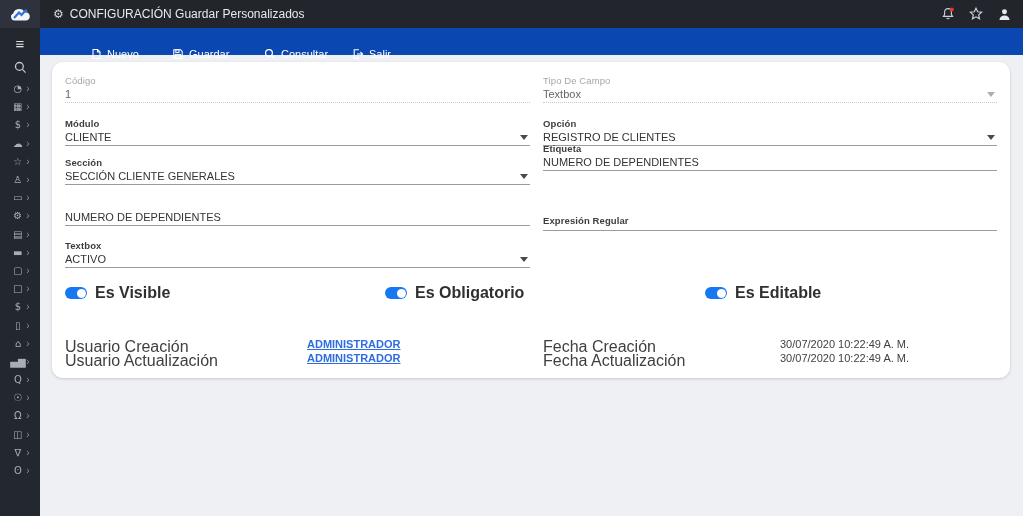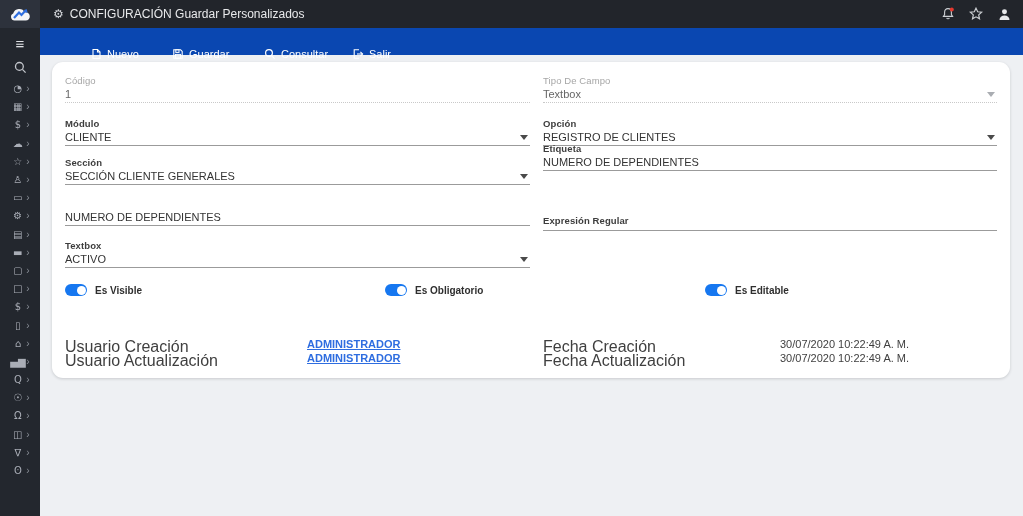--- a/index.html
+++ b/index.html
@@ -50,21 +50,21 @@
   .caret{position:absolute;right:2px;top:17px;width:0;height:0;
          border-left:4px solid transparent;border-right:4px solid transparent;
          border-top:5px solid #4a4a4a;}
   .caret.dis{border-top-color:#aaadb2;}
 
   
   .toggle-row-item{position:absolute;top:222px;display:flex;align-items:center;gap:8px;cursor:pointer;}
   .switch{position:relative;width:22px;height:12px;border-radius:7px;background:#1677f0;}
   .switch::after{content:"";position:absolute;top:1.5px;right:1.5px;width:9px;height:9px;
                  border-radius:50%;background:#fff;}
-  .tlabel{font-size:10px;color:#2f2f2f;font-weight:700;}
+  .tlabel{font-size:16px;color:#2f2f2f;font-weight:700;}
 
   
   .meta-label{position:absolute;font-size:16px;color:#3f3f3f;}
   .meta-value{position:absolute;font-size:11px;color:#3f3f3f;}
   .meta-value.link{color:#2e6de0;font-weight:700;cursor:pointer;text-decoration:underline;}
 </style>
 </head>
 <body>
 
 <div class="screen">

